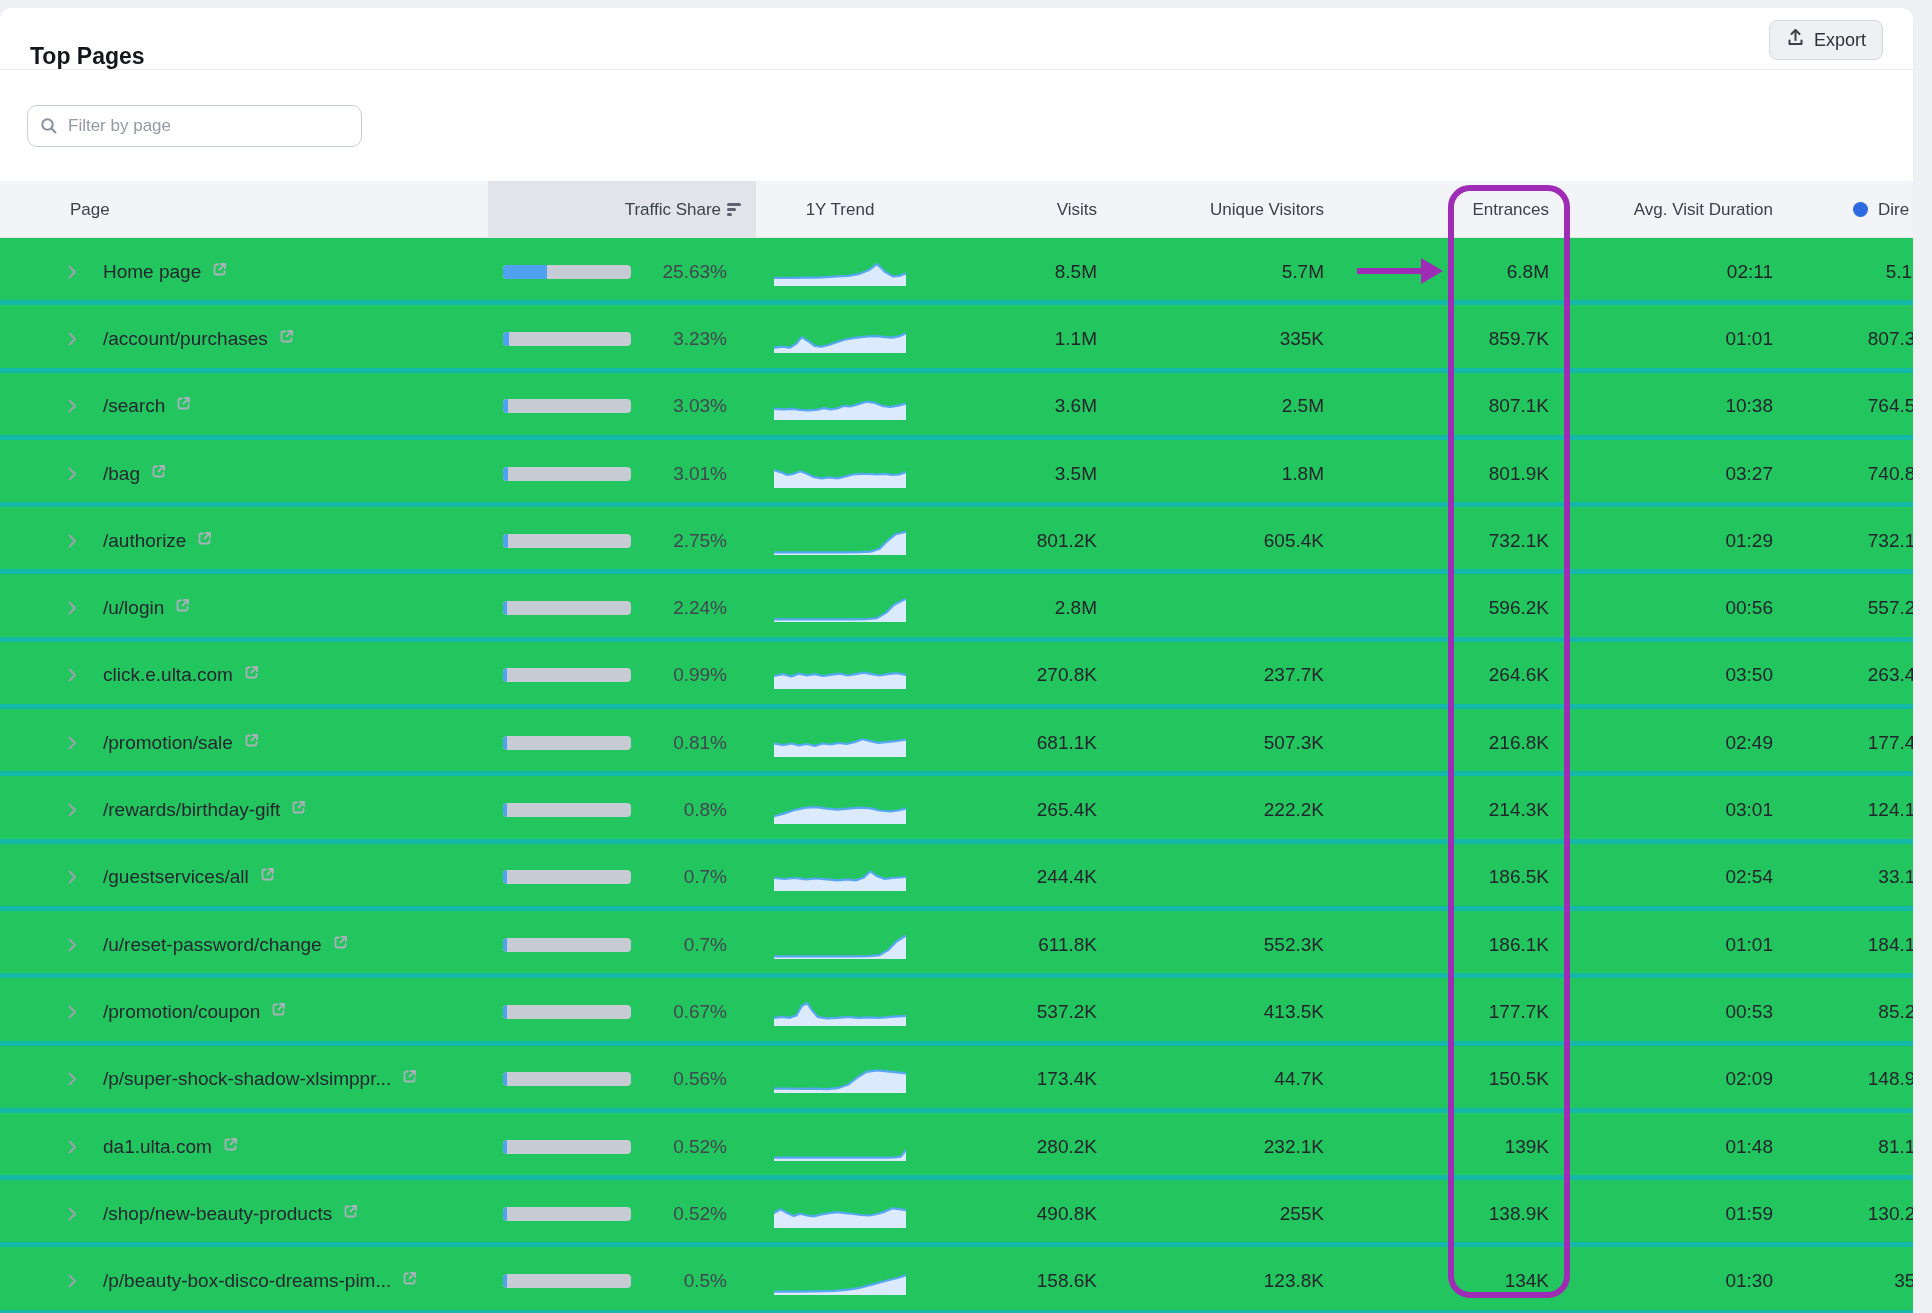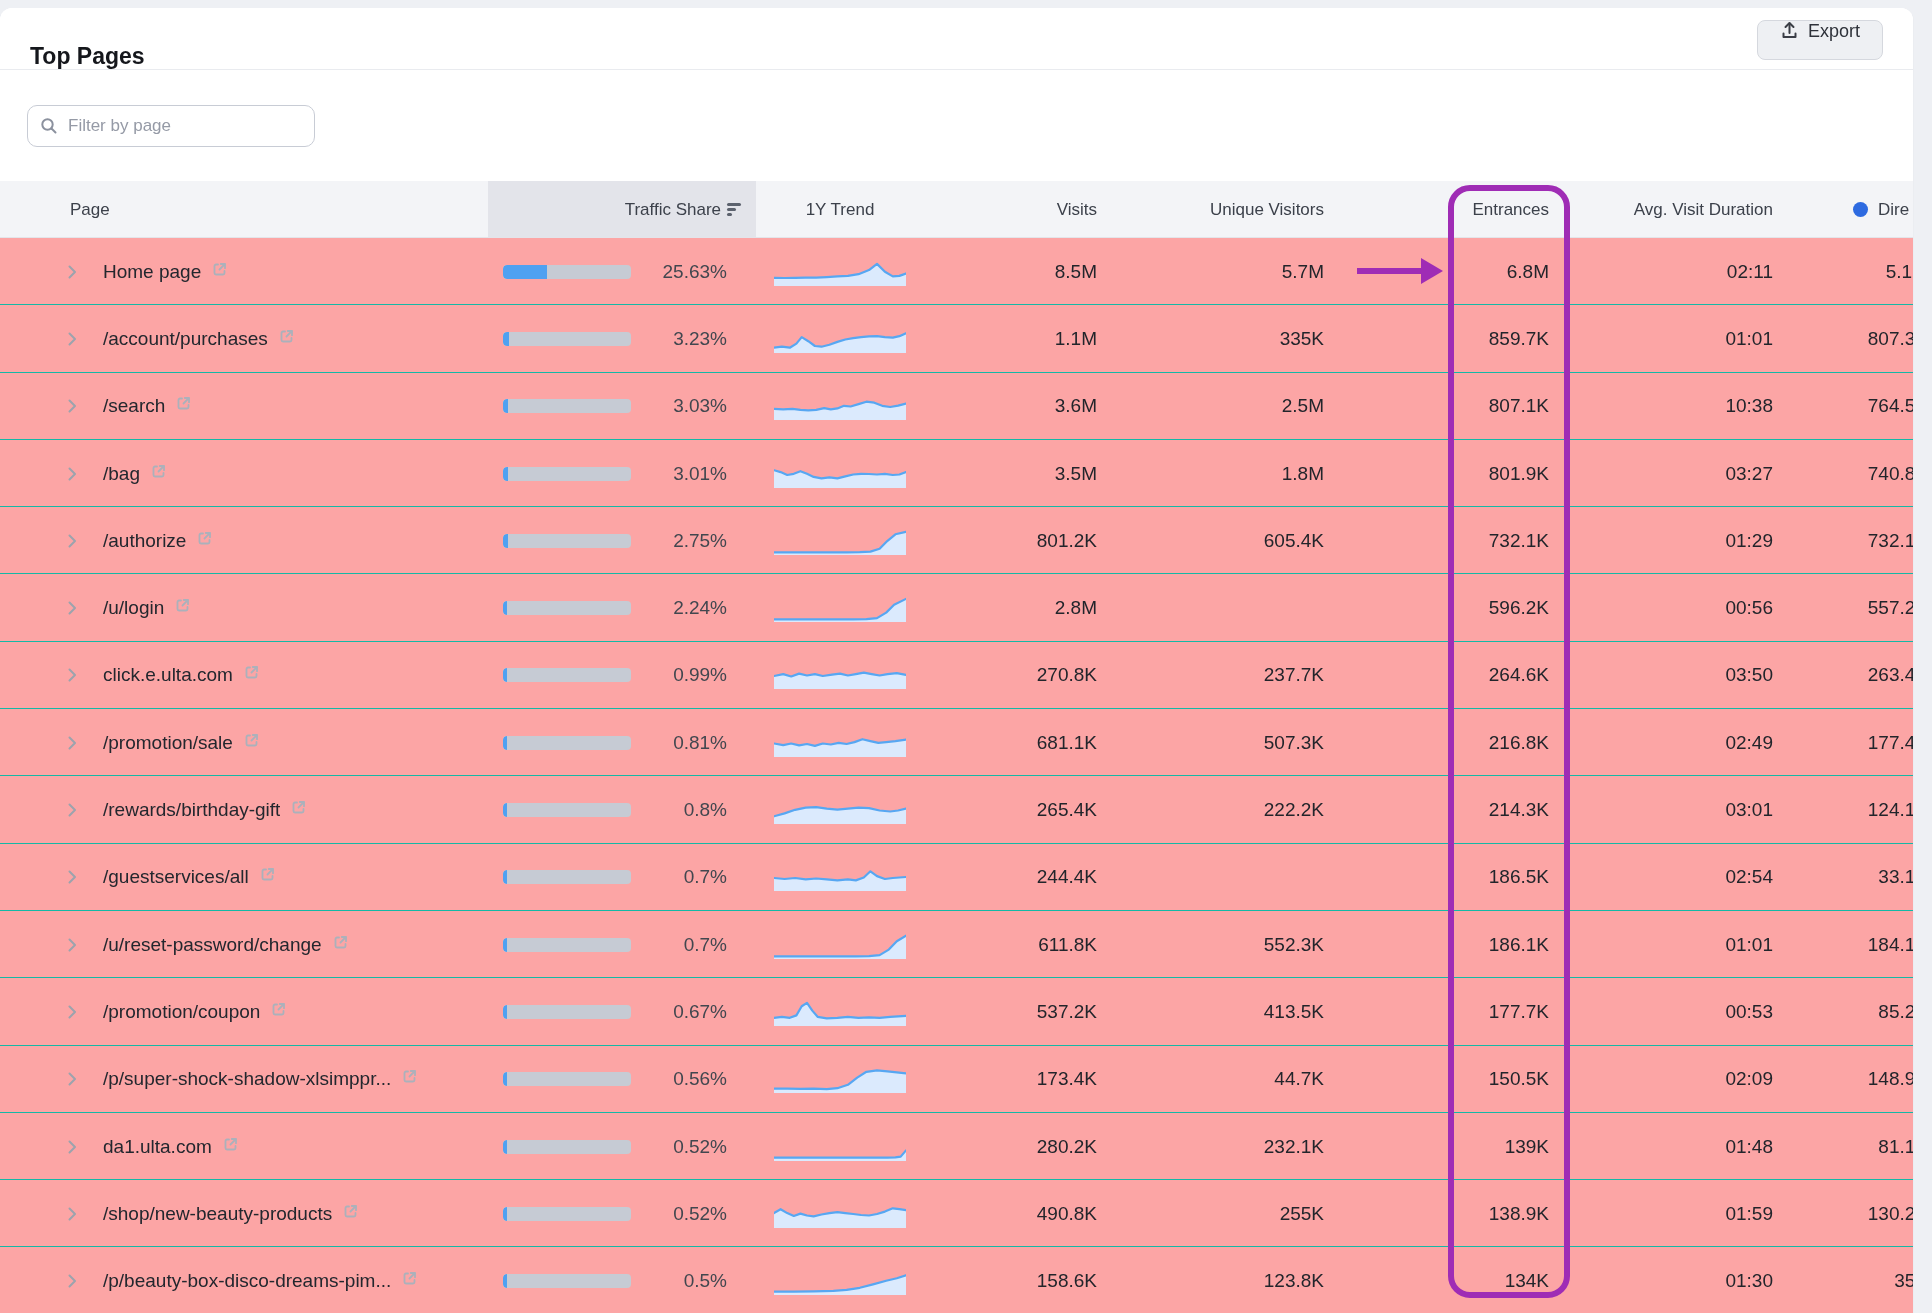--- a/index.html
+++ b/index.html
@@ -7,27 +7,27 @@
     font-family:"Liberation Sans", sans-serif; background:#eef0f4; }
 
   .card { position:absolute; left:0; top:8px; width:1913px; height:1392px;
     background:#ffffff; border-radius:12px 12px 0 0; overflow:hidden;
     box-shadow:0 1px 2px rgba(30,35,50,.06); }
 
   
   .title-bar { position:absolute; left:0; top:0; width:100%; height:62px;
     border-bottom:1px solid #e9ebef; background:#fff; }
   .title { position:absolute; left:30px; top:35px; font-size:23px; font-weight:bold; color:#15171c; }
-  .export-btn { position:absolute; right:30px; top:12px; height:40px; padding:0 22px;
-    display:flex; gap:9px; background:#eef0f3;
+  .export-btn { position:absolute; right:30px; top:12px; height:40px; padding:0 16px;
+    display:flex; align-items:center; gap:9px; background:#eef0f3;
     border:1px solid #d5d8de; border-radius:8px; cursor:pointer;
     font-size:18px; color:#2e323a; }
 
   
-  .filter-wrap { position:absolute; left:27px; top:97px; width:288px; height:42px; }
+  .filter-wrap { position:absolute; left:27px; top:97px; width:335px; height:42px; }
   .filter-input { width:100%; height:100%; border:1px solid #c8ccd5; border-radius:10px;
     padding:0 12px 0 40px; font-size:17px; color:#30343c; background:#fff; outline:none;
     font-family:"Liberation Sans", sans-serif; }
   .filter-input::placeholder { color:#959aa6; }
   .search-icon { position:absolute; left:13px; top:12px; }
 
   
   .thead { position:absolute; left:0; top:173px; width:100%; height:57px;
     background:#f3f4f7; border-bottom:1px solid #e3e5ea; font-size:17px; color:#3c414b; }
   .th { position:absolute; top:0; height:57px; display:flex; align-items:center; }
@@ -41,21 +41,21 @@
   .th-right { justify-content:flex-end; }
   .th-visits { left:947px; width:150px; }
   .th-unique { left:1124px; width:200px; }
   .th-entrances { left:1399px; width:150px; }
   .th-duration { left:1593px; width:180px; }
   .th-direct { left:1853px; width:200px; gap:10px; justify-content:flex-start; }
   .dot { width:15px; height:15px; border-radius:50%; background:#2d6ae0; flex:none; }
 
   
   .rows { position:absolute; left:0; top:230px; width:100%; }
-  .row { position:relative; height:67.3px; border-bottom:1px solid #14b8a6; background:#fca5a5; }
+  .row { position:relative; height:67.3px; border-bottom:5px solid #14b8a6; background:#22c55e; }
   .cell { position:absolute; top:0; height:67.3px; display:flex; align-items:center; font-size:19px; color:#22252b; }
   .num { justify-content:flex-end; }
   .c-chevron { left:68px; width:20px; cursor:pointer; }
   .c-page { left:103px; max-width:440px; gap:10px; cursor:pointer; }
   .page-text { color:#23272e; white-space:nowrap; overflow:hidden; }
   .c-bar { left:503px; width:128px; }
   .bar-track { width:128px; height:14px; background:#c6cbd4; border-radius:4px; overflow:hidden; }
   .bar-fill { height:14px; background:#4fa1f1; border-radius:4px 0 0 4px; }
   .c-share { left:617px; width:110px; color:#42474f; }
   .c-spark { left:774px; width:132px; }

